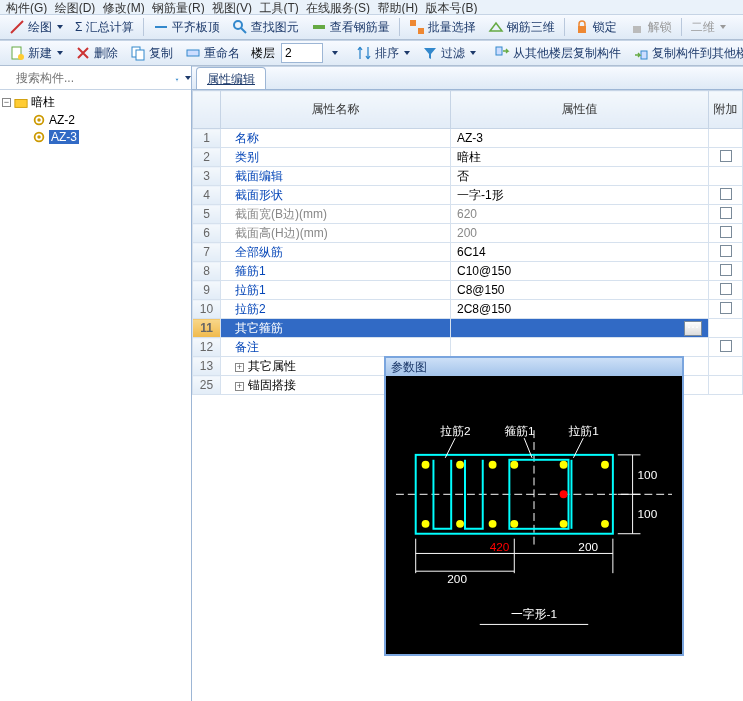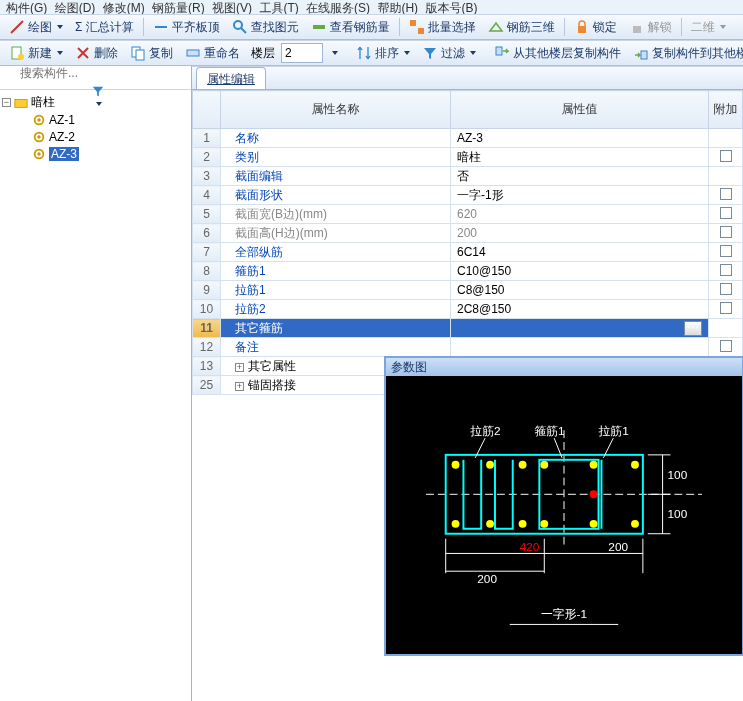--- a/index.html
+++ b/index.html
@@ -13,21 +13,21 @@
 .toolbar { background:linear-gradient(#f7faff,#dfeaf6); border-top:1px solid #c6d4e5; border-bottom:1px solid #aebfd4; height:26px; display:flex; align-items:center; padding:0 4px; gap:2px; overflow:hidden; white-space:nowrap; }
 .tb-btn { display:inline-flex; align-items:center; gap:3px; height:22px; padding:0 5px; border-radius:2px; cursor:pointer; color:#1d3a6b; }
 .tb-sep { width:1px; height:18px; background:#b9c8dc; margin:0 2px; }
 .tb-ico { width:16px; height:16px; display:inline-block; }
 .dd-arrow { width:0; height:0; border-left:3px solid transparent; border-right:3px solid transparent; border-top:4px solid #1d3a6b; margin-left:2px; }
 .floor-input { width:42px; height:20px; border:1px solid #9db6d5; background:#fff; padding:0 3px; }
 
 
 .body-wrap { display:flex; height:calc(701px - 14px - 26px - 26px); }
 .left-pane { width:192px; background:#fff; border-right:1px solid #9db6d5; display:flex; flex-direction:column; }
-.search-bar { height:24px; border-bottom:1px solid #c6d4e5; display:flex; align-items:center; padding-left:4px; gap:4px;flex-direction:column; }
+.search-bar { height:24px; border-bottom:1px solid #c6d4e5; display:flex; align-items:center; padding-left:16px; gap:4px; }
 .search-input { flex:1; border:none; outline:none; color:#888; }
 .funnel { width:14px; height:14px; }
 
 .tree { padding:4px 2px; }
 .tree-row { display:flex; align-items:center; height:17px; cursor:pointer; gap:3px; }
 .tree-exp { width:9px; height:9px; border:1px solid #888; font-size:9px; line-height:7px; text-align:center; color:#555; }
 .tree-ico { width:14px; height:14px; display:inline-block; }
 .tree-label { color:#000; }
 .tree-label.sel { background:#316ac5; color:#fff; padding:0 2px; }
 .tree-child { padding-left:30px; }
@@ -47,21 +47,21 @@
 .prop-table td.val { color:#000; }
 .prop-table td.val.gray { color:#888; }
 .prop-table td.add { width:34px; text-align:center; }
 .prop-table tr.sel td.idx { background:linear-gradient(#f8d78a,#f0b94b);font-weight:bold; }
 .prop-table tr.sel td.nm, .prop-table tr.sel td.val { background:#316ac5; color:#fff; }
 .chk { display:inline-block; width:12px; height:12px; border:1px solid #7a8a99; background:#fff; }
 .expander { display:inline-block; width:9px; height:9px; border:1px solid #888; font-size:9px; line-height:7px; text-align:center; margin-right:4px; color:#555; }
 .ellip-btn { display:inline-block; width:18px; height:15px; border:1px solid #7a8a99; background:linear-gradient(#fefefe,#dcdcdc); text-align:center; line-height:11px; float:right; cursor:pointer; }
 
 
-.param-win { position:absolute; left:192px; top:290px; width:360px; height:300px; border:2px solid #7aa5de; background:#000; }
+.param-win { position:absolute; left:192px; top:290px; width:300px; height:300px; border:2px solid #7aa5de; background:#000; }
 .param-title { height:18px; background:linear-gradient(#cde0f7,#a3c3ea); color:#1d3a6b; padding:0 5px; font-size:12px; line-height:18px; }
 .param-svg { width:100%; height:calc(100% - 18px); display:block; }
 </style>
 </head>
 <body>
 
 <div class="menubar">
   <span>构件(G)</span>&nbsp;
   <span>绘图(D)</span>&nbsp;
   <span>修改(M)</span>&nbsp;
@@ -216,27 +216,20 @@
     </div>
     <div class="tree">
       <div class="tree-row">
         <span class="tree-exp">−</span>
         <span class="tree-ico"><svg viewBox="0 0 16 16">
               <rect x="1" y="4" width="14" height="9" fill="#fc3" stroke="#c90"></rect>
             </svg></span>
         <span class="tree-label">暗柱</span>
       </div>
       <div id="tree-children">
-          <div class="tree-row tree-child">
-            <span class="tree-ico"><svg viewBox="0 0 16 16">
-                <circle cx="8" cy="8" r="5" fill="none" stroke="#c90" stroke-width="2"></circle>
-                <circle cx="8" cy="8" r="2" fill="#c90"></circle>
-              </svg></span>
-            <span class="tree-label">AZ-1</span>
-          </div>
           <div class="tree-row tree-child">
             <span class="tree-ico"><svg viewBox="0 0 16 16">
                 <circle cx="8" cy="8" r="5" fill="none" stroke="#c90" stroke-width="2"></circle>
                 <circle cx="8" cy="8" r="2" fill="#c90"></circle>
               </svg></span>
             <span class="tree-label">AZ-2</span>
           </div>
           <div class="tree-row tree-child">
             <span class="tree-ico"><svg viewBox="0 0 16 16">
                 <circle cx="8" cy="8" r="5" fill="none" stroke="#c90" stroke-width="2"></circle>

